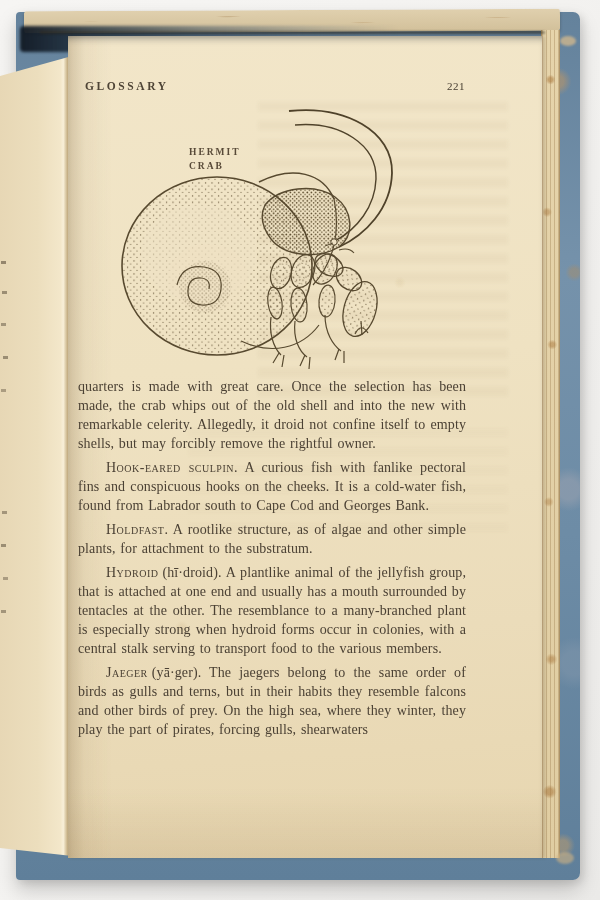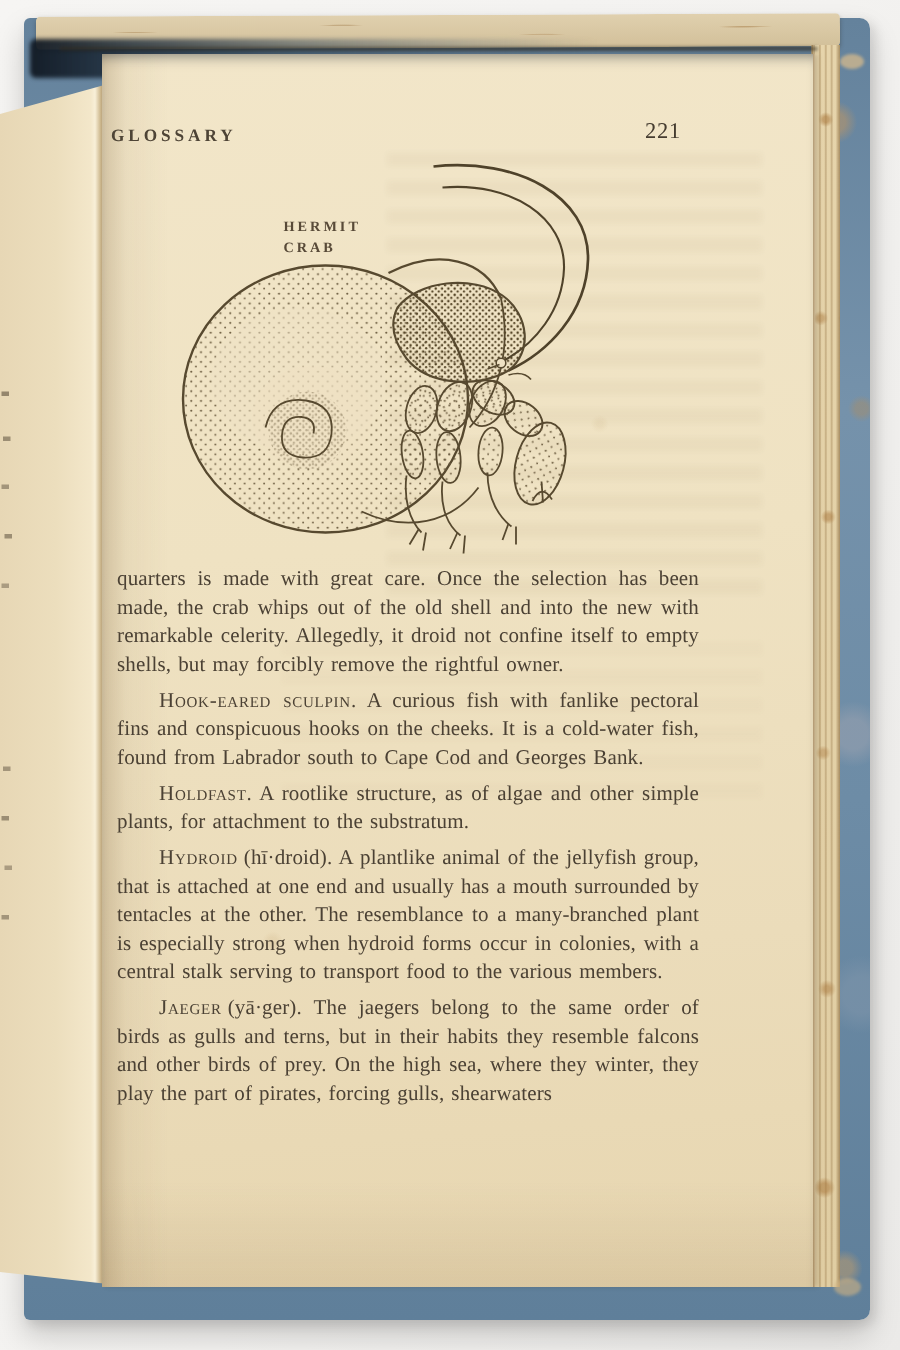--- a/index.html
+++ b/index.html
@@ -90,27 +90,27 @@
     color:#4b4134;
   }
   .showthrough{
     position:absolute;pointer-events:none;filter:blur(2px);
     background:repeating-linear-gradient(180deg, rgba(128,108,74,.07) 0 9px, rgba(0,0,0,0) 9px 19px);
   }
   .st1{left:190px;top:66px;width:250px;height:300px;opacity:.8;}
   .st2{left:120px;top:392px;width:320px;height:110px;opacity:.45;}
   
   .running-head{
-    position:absolute;left:6px;top:44px;width:380px;
-    display:flex;justify-content:space-between;align-items:flex-end;
+    position:absolute;left:17px;top:44px;width:380px;
+    display:flex;justify-content:space-between;align-items:center;
   }
   .rh-title{
     font-size:11.5px;font-weight:700;letter-spacing:2.6px;color:#4e4436;
   }
-  .rh-num{font-size:15px;color:#453c30;letter-spacing:.5px;}
+  .rh-num{font-size:11px;color:#453c30;letter-spacing:.5px;}
   
   .figure{position:absolute;left:45px;top:67px;width:322px;height:272px;}
   .fig-label{
     position:absolute;left:52px;top:42px;
     font-size:9.5px;font-weight:700;letter-spacing:2px;line-height:14px;color:#584a38;margin-left:24px;
   }
   
   .body-text{
     position:absolute;left:10px;top:341px;width:388px;
     font-size:14px;line-height:19px;text-align:justify;

